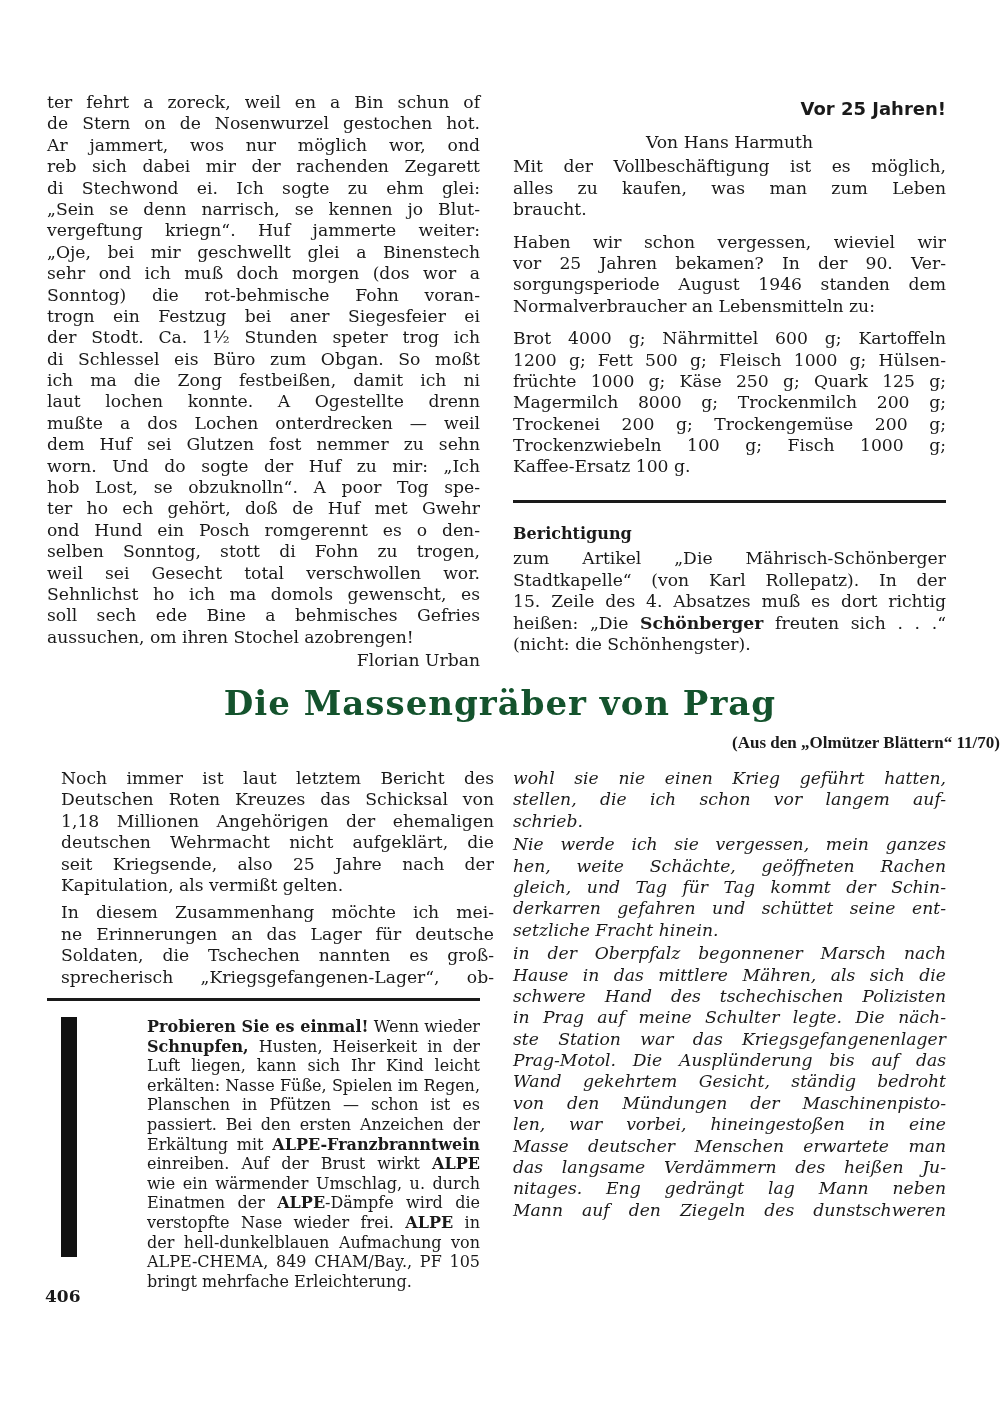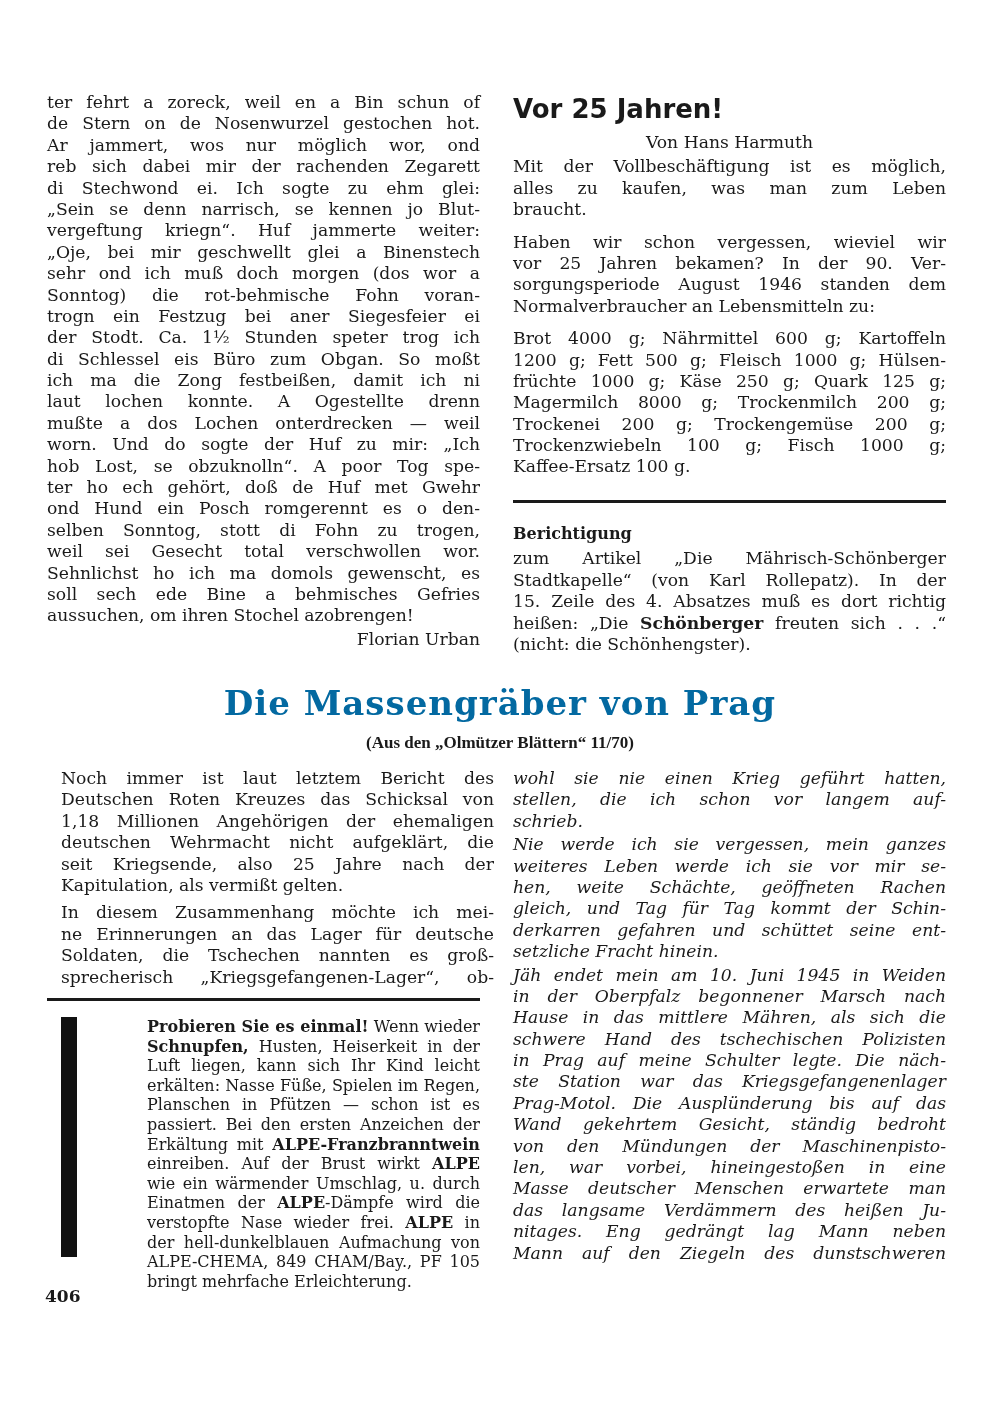--- a/index.html
+++ b/index.html
@@ -8,22 +8,22 @@
   .line { display: block; text-align: justify; text-align-last: justify; white-space: nowrap; height: 21.4px; }
   .line.last { text-align-last: left; }
   .line.right { text-align: right; text-align-last: right; }
   .line.center { text-align: center; text-align-last: center; }
   .gap { height: 8px; }
   .b { font-weight: bold; }
   .h-sans { font-family: "DejaVu Sans", "Liberation Sans", sans-serif; font-weight: bold; }
   .rule { position: absolute; height: 3px; background: #1a1a1a; }
   .bar { position: absolute; background: #111; }
   .main-title { position: absolute; left: 0; width: 1000px; top: 683px; text-align: center;
-    font-family: "DejaVu Serif", "Liberation Serif", serif; font-weight: 900; font-size: 34px; letter-spacing: 1px; color: #0369a1; }
-  .subtitle { position: absolute; left: 0; width: 1000px; top: 733px; text-align: center;
+    font-family: "DejaVu Serif", "Liberation Serif", serif; font-weight: 900; font-size: 34px; letter-spacing: 1px; color: #14532d; }
+  .subtitle { position: absolute; left: 0; width: 1000px; top: 733px; text-align: right;
     font-family: "Liberation Serif", "DejaVu Serif", serif; font-weight: bold; font-size: 17px; }
   .page-num { position: absolute; left: 45px; top: 1286px; font-family: "DejaVu Serif", serif; font-weight: bold; font-size: 17px; }
   .ad { font-size: 16px; line-height: 19.6px; }
   .ad .line { height: 19.6px; margin-left: 39px; }
 </style>
 </head>
 <body>
 
 <div class="col" style="left:47px; top:92px; width:433px;">
   <span class="line">ter fehrt a zoreck, weil en a Bin schun of</span>
@@ -35,34 +35,35 @@
   <span class="line">vergeftung kriegn“. Huf jammerte weiter:</span>
   <span class="line">„Oje, bei mir geschwellt glei a Binenstech</span>
   <span class="line">sehr ond ich muß doch morgen (dos wor a</span>
   <span class="line">Sonntog) die rot-behmische Fohn voran-</span>
   <span class="line">trogn ein Festzug bei aner Siegesfeier ei</span>
   <span class="line">der Stodt. Ca. 1½ Stunden speter trog ich</span>
   <span class="line">di Schlessel eis Büro zum Obgan. So moßt</span>
   <span class="line">ich ma die Zong festbeißen, damit ich ni</span>
   <span class="line">laut lochen konnte. A Ogestellte drenn</span>
   <span class="line">mußte a dos Lochen onterdrecken — weil</span>
+  <span class="line">dem Huf sei Glutzen fost nemmer zu sehn</span>
   <span class="line">worn. Und do sogte der Huf zu mir: „Ich</span>
   <span class="line">hob Lost, se obzuknolln“. A poor Tog spe-</span>
   <span class="line">ter ho ech gehört, doß de Huf met Gwehr</span>
   <span class="line">ond Hund ein Posch romgerennt es o den-</span>
   <span class="line">selben Sonntog, stott di Fohn zu trogen,</span>
   <span class="line">weil sei Gesecht total verschwollen wor.</span>
   <span class="line">Sehnlichst ho ich ma domols gewenscht, es</span>
   <span class="line">soll sech ede Bine a behmisches Gefries</span>
   <span class="line last">aussuchen, om ihren Stochel azobrengen!</span>
   <span class="line right" style="margin-top:2px;">Florian Urban</span>
 </div>
 
 <div class="col" style="left:513px; top:92px; width:433px;">
-  <div class="h-sans" style="text-align:left; font-size:26px; line-height:34px; height:40px;">Vor 25 Jahren!</div>
+  <div class="h-sans" style="text-align:right; font-size:18px; line-height:34px; height:40px;">Vor 25 Jahren!</div>
   <span class="line center" style="margin-bottom:3px;">Von Hans Harmuth</span>
   <span class="line">Mit der Vollbeschäftigung ist es möglich,</span>
   <span class="line">alles zu kaufen, was man zum Leben</span>
   <span class="line last">braucht.</span>
   <div class="gap" style="height:11px;"></div>
   <span class="line">Haben wir schon vergessen, wieviel wir</span>
   <span class="line">vor 25 Jahren bekamen? In der 90. Ver-</span>
   <span class="line">sorgungsperiode August 1946 standen dem</span>
   <span class="line last">Normalverbraucher an Lebensmitteln zu:</span>
   <div class="gap" style="height:11px;"></div>
@@ -126,27 +127,25 @@
   <span class="line">ALPE-CHEMA, 849 CHAM/Bay., PF 105</span>
   <span class="line last">bringt mehrfache Erleichterung.</span>
 </div>
 
 <div class="col" style="left:513px; top:768px; width:433px;font-style:italic;">
   <span class="line">wohl sie nie einen Krieg geführt hatten,</span>
   <span class="line">stellen, die ich schon vor langem auf-</span>
   <span class="line last">schrieb.</span>
   <div class="gap" style="height:2px;"></div>
   <span class="line">Nie werde ich sie vergessen, mein ganzes</span>
-  <span class="line">weiteres Leben werde ich sie vor mir se-</span>
   <span class="line">hen, weite Schächte, geöffneten Rachen</span>
   <span class="line">gleich, und Tag für Tag kommt der Schin-</span>
   <span class="line">derkarren gefahren und schüttet seine ent-</span>
   <span class="line last">setzliche Fracht hinein.</span>
   <div class="gap" style="height:2px;"></div>
-  <span class="line">Jäh endet mein am 10. Juni 1945 in Weiden</span>
   <span class="line">in der Oberpfalz begonnener Marsch nach</span>
   <span class="line">Hause in das mittlere Mähren, als sich die</span>
   <span class="line">schwere Hand des tschechischen Polizisten</span>
   <span class="line">in Prag auf meine Schulter legte. Die näch-</span>
   <span class="line">ste Station war das Kriegsgefangenenlager</span>
   <span class="line">Prag-Motol. Die Ausplünderung bis auf das</span>
   <span class="line">Wand gekehrtem Gesicht, ständig bedroht</span>
   <span class="line">von den Mündungen der Maschinenpisto-</span>
   <span class="line">len, war vorbei, hineingestoßen in eine</span>
   <span class="line">Masse deutscher Menschen erwartete man</span>

